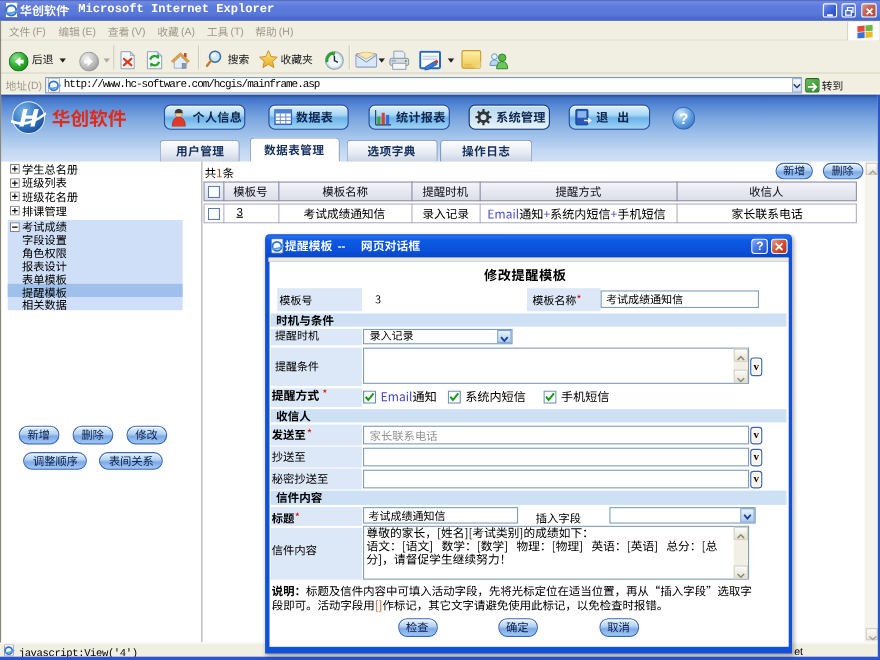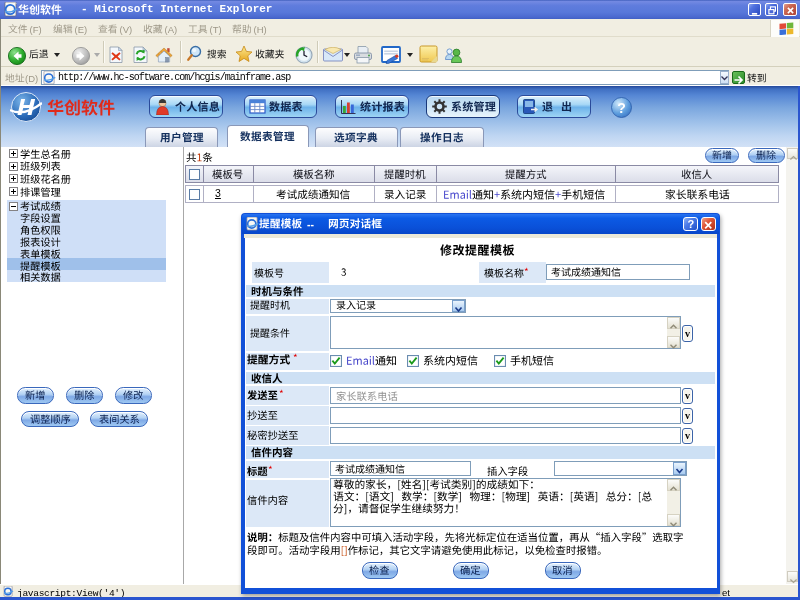--- a/index.html
+++ b/index.html
@@ -238,21 +238,21 @@
     <path d="M11 0l2 2h-2z" fill="#ccc"></path>
     <circle cx="6.2" cy="7.5" r="4.6" fill="none" stroke="#2a6fd8" stroke-width="1.8"></circle>
     <path d="M1 9.2 Q6 11.5 13.2 6.8" stroke="#56a0e8" stroke-width="1.6" fill="none"></path>
   </svg>
 <svg class="zt " style="left:17.5px;top:3.5px" width="44" height="11" viewBox="0 0 400 100" fill="#fff">
     <use href="#g534eb"></use>
     <use href="#g521bb" x="100"></use>
     <use href="#g8f6fb" x="200"></use>
     <use href="#g4ef6b" x="300"></use>
   </svg>
-<span style="position:absolute;left:81px;top:3px;font:bold 11px 'Liberation Mono',monospace;color:#fff">- Microsoft Internet Explorer</span>
+<span style="position:absolute;left:58px;top:3px;font:bold 11px 'Liberation Mono',monospace;color:#fff">- Microsoft Internet Explorer</span>
 <div style="position:absolute;left:747.5px;top:2.5px;width:13.5px;height:13.5px;border-radius:2px;border:1px solid #fff;box-sizing:border-box;background:linear-gradient(135deg,#8fa8ef 0%,#5273e0 30%,#3152c8 80%)">
     <svg width="13" height="13" viewBox="0 0 13.5 13.5" style="position:absolute;left:0;top:0">
       <path d="M3 10.2 H8.5" stroke="#fff" stroke-width="1.8"></path>
     </svg>
   </div>
 <div style="position:absolute;left:764.5px;top:2.5px;width:13.5px;height:13.5px;border-radius:2px;border:1px solid #fff;box-sizing:border-box;background:linear-gradient(135deg,#8fa8ef 0%,#5273e0 30%,#3152c8 80%)">
     <svg width="13" height="13" viewBox="0 0 13.5 13.5" style="position:absolute;left:0;top:0">
       <rect x="4.6" y="3" width="5.2" height="4.4" fill="none" stroke="#fff" stroke-width="1.2"></rect>
       <rect x="3" y="5.8" width="5.2" height="4.4" fill="#4a66d4" stroke="#fff" stroke-width="1.2"></rect>
     </svg>

